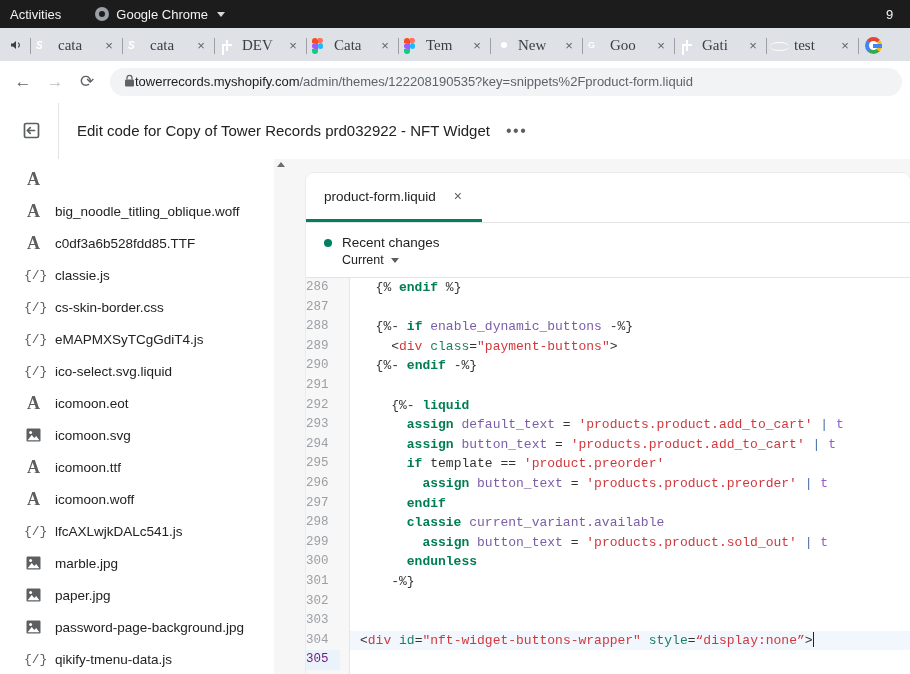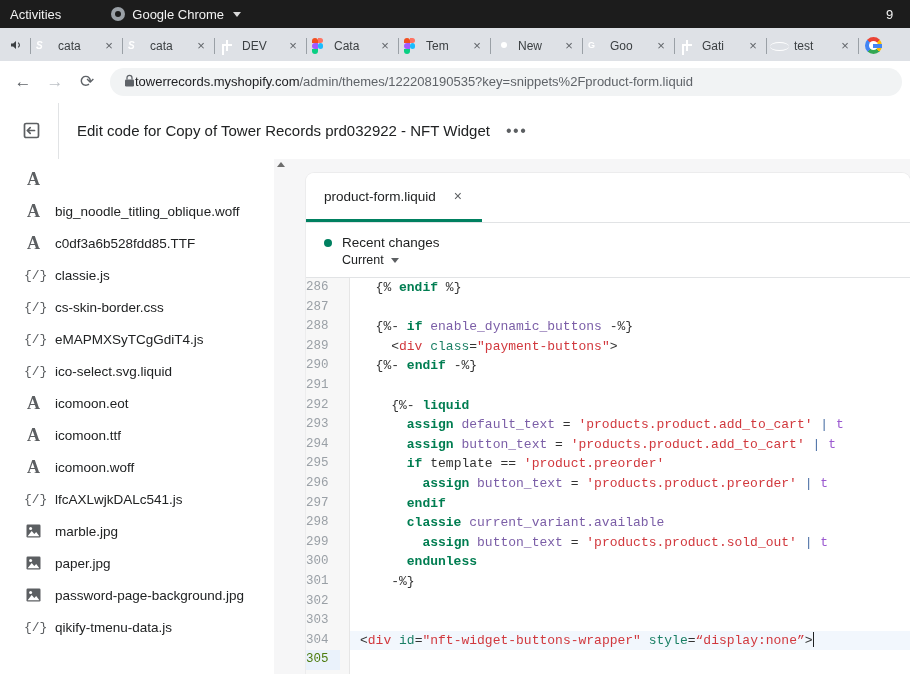--- a/index.html
+++ b/index.html
@@ -11,21 +11,20 @@
   }
 
   
   #gnome-bar {
     height: 28px; width: 100%;
     background: #1c1c1c;
     display: flex; align-items: center;
     color: #e6e6e6; font-size: 13px;
     padding: 0 10px;
     position: relative;
-    gap: 16px;
   }
   #gnome-activities { margin-right: 34px; font-size: 13px; color: #f2f2f2; }
   #gnome-app { display: flex; align-items: center; gap: 7px; }
   .chrome-dot {
     width: 14px; height: 14px; border-radius: 50%;
     background: #9aa0a6; position: relative; display: inline-block;
   }
   .chrome-dot::after {
     content: ""; position: absolute; left: 4px; top: 4px;
     width: 6px; height: 6px; border-radius: 50%; background: #1c1c1c;
@@ -62,23 +61,24 @@
     position: relative; color: #3c4043; font-size: 11.5px;
     overflow: hidden;
   }
   .tab::before {
     content: ""; position: absolute; left: 0; top: 8px;
     height: 16px; width: 1px; background: #9aa0a6;
   }
   .tab .fav { width: 16px; height: 16px; flex: 0 0 16px; position: relative; }
   .tab .tab-title {
     flex: 1 1 auto; white-space: nowrap; overflow: hidden;
-    font-size: 12px; color: #3c4043;
+    font-size: 15px; color: #3c4043;
     -webkit-mask-image: linear-gradient(to right, #000 66%, transparent 100%);
     mask-image: linear-gradient(to right, #000 66%, transparent 100%);
+    font-family: Liberation Serif, serif;
   }
   .tab .tab-close {
     flex: 0 0 14px; width: 14px; height: 14px; line-height: 13px;
     text-align: center; color: #5f6368; font-size: 13px;
   }
   #tab-newtab-g {
     width: 30px; flex: 0 0 30px; height: 31px;
     display: flex; align-items: center; justify-content: center;
     position: relative;
   }
@@ -285,21 +285,21 @@
     border-top: 1px solid #e1e3e5;
     font-family: "Liberation Mono", "DejaVu Sans Mono", monospace;
     font-size: 13px; line-height: 19.6px;
   }
   #gutter {
     flex: 0 0 44px; background: #f7f7f7; text-align: left;
     padding-right: 9px; color: #9aa0a6; font-size: 12.5px;
     border-right: 1px solid #e6e6e6; user-select: none;
   }
   #gutter .gln { height: 19.6px; line-height: 19.6px; }
-  #gutter .gln.active { background: #eaf2fb; color: #4d7c0f; }
+  #gutter .gln.active { background: #eaf2fb; color: #701a75; }
   #code-lines { flex: 1 1 auto; padding-left: 10px; overflow: hidden; }
   .cl { height: 19.6px; line-height: 19.6px; white-space: pre; }
   .cl.active { background: #f2f7fd; margin-left: -10px; padding-left: 10px; }
   .cur {
     display: inline-block; width: 1px; height: 15px;
     background: #202223; vertical-align: -3px;
   }
   
   .t-punct   { color: #333333; }
   .t-kw      { color: #007d51; font-weight: bold; }
@@ -437,20 +437,30 @@
           <span class="file-icon code">{/}</span>
           <span class="file-name">eMAPMXSyTCgGdiT4.js</span>
         </div>
         <div class="file-row">
           <span class="file-icon code">{/}</span>
           <span class="file-name">ico-select.svg.liquid</span>
         </div>
         <div class="file-row">
           <span class="file-icon font">A</span>
           <span class="file-name">icomoon.eot</span>
+        </div>
+        <div class="file-row">
+          <span class="file-icon img">
+            <svg width="15" height="14" viewBox="0 0 15 14">
+              <rect x="0.5" y="0.5" width="14" height="13" rx="1.2" fill="#5c5f62"></rect>
+              <circle cx="4.6" cy="4.4" r="1.5" fill="#ffffff"></circle>
+              <path d="M1.6 12.2 5.7 7l2.6 3 1.9-2.1 3.2 4.3z" fill="#ffffff"></path>
+            </svg>
+          </span>
+          <span class="file-name">icomoon.svg</span>
         </div>
         <div class="file-row">
           <span class="file-icon font">A</span>
           <span class="file-name">icomoon.ttf</span>
         </div>
         <div class="file-row">
           <span class="file-icon font">A</span>
           <span class="file-name">icomoon.woff</span>
         </div>
         <div class="file-row">

